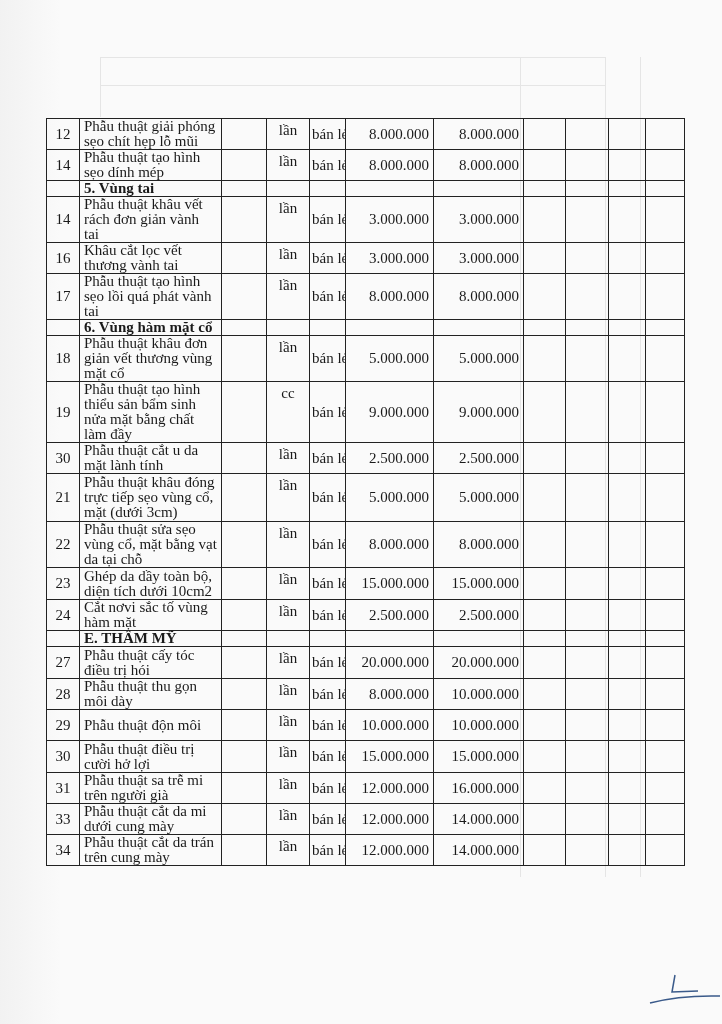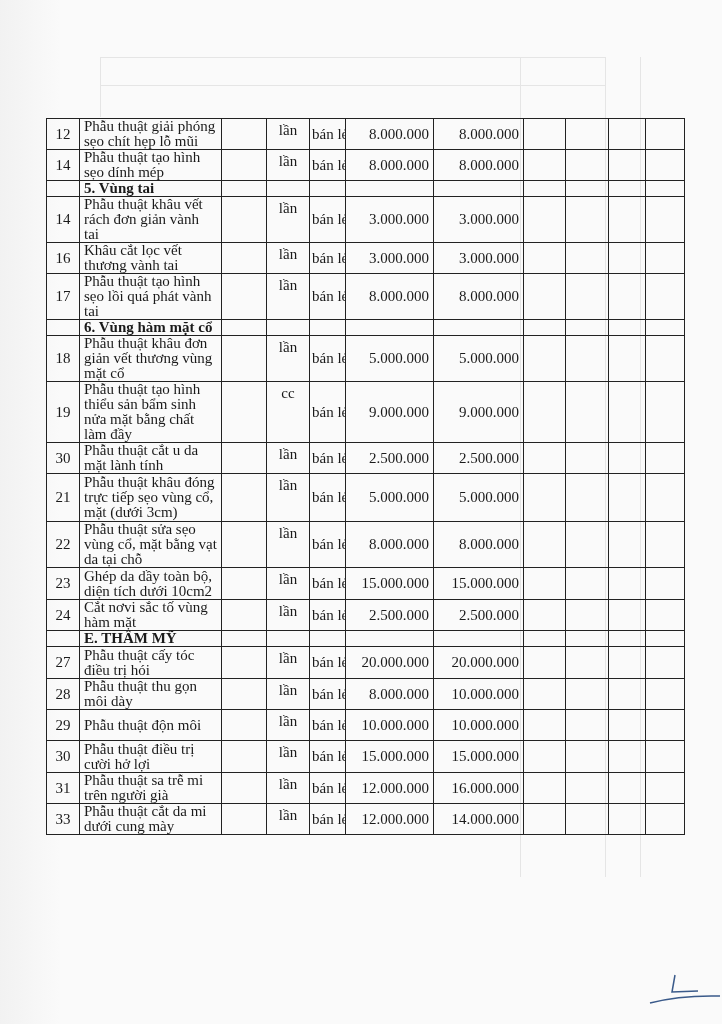--- a/index.html
+++ b/index.html
@@ -311,19 +311,32 @@
         <td></td>
         <td class="unit">lần</td>
         <td class="kind">bán lẻ</td>
         <td class="num">12.000.000</td>
         <td class="num">14.000.000</td>
         <td></td>
         <td></td>
         <td></td>
         <td></td>
       </tr>
+      <tr style="height: 31px;">
+        <td class="stt">34</td>
+        <td class="name">Phẫu thuật cắt da trán trên cung mày</td>
+        <td></td>
+        <td class="unit">lần</td>
+        <td class="kind">bán lẻ</td>
+        <td class="num">12.000.000</td>
+        <td class="num">14.000.000</td>
+        <td></td>
+        <td></td>
+        <td></td>
+        <td></td>
+      </tr>
     </tbody>
 </table>
 
 <svg class="sig" width="80" height="40" viewBox="0 0 80 40">
   <path d="M35 5 L32 22 L58 21" stroke="#3a5a8a" stroke-width="1.5" fill="none"></path>
   <path d="M10 33 Q40 25 80 26" stroke="#3a5a8a" stroke-width="1.5" fill="none"></path>
 </svg>
 
 </body></html>

